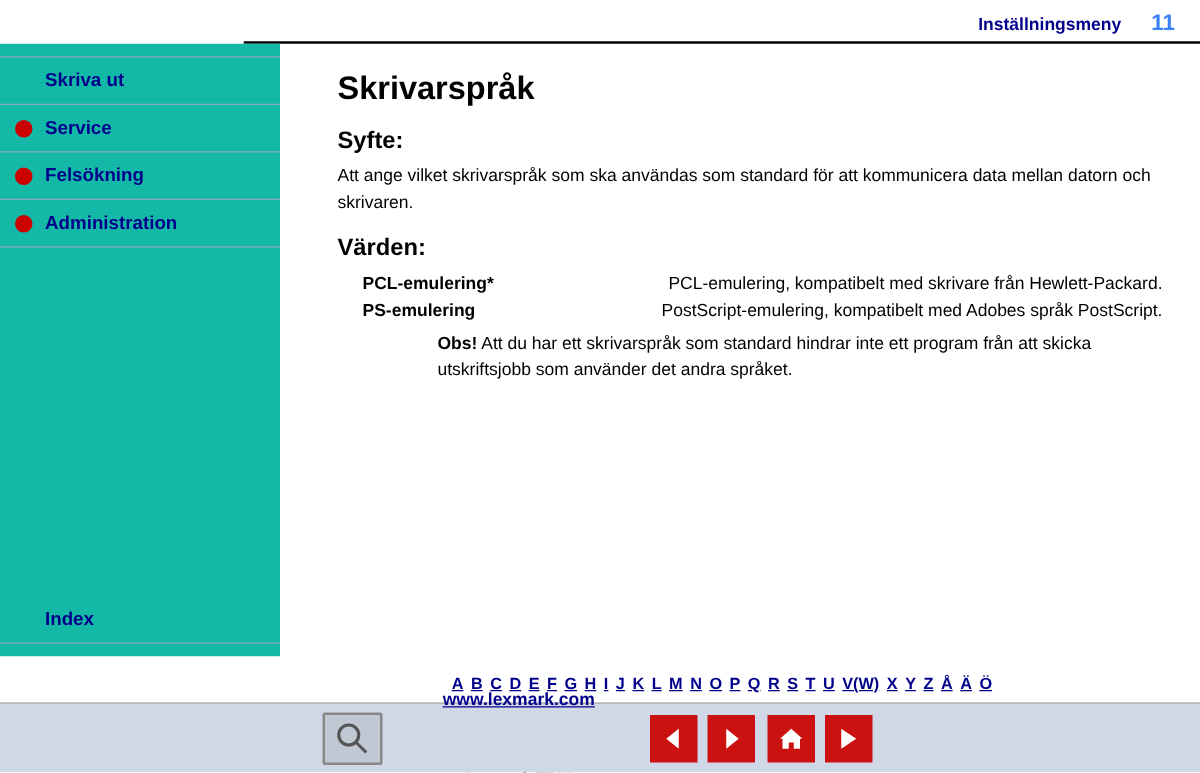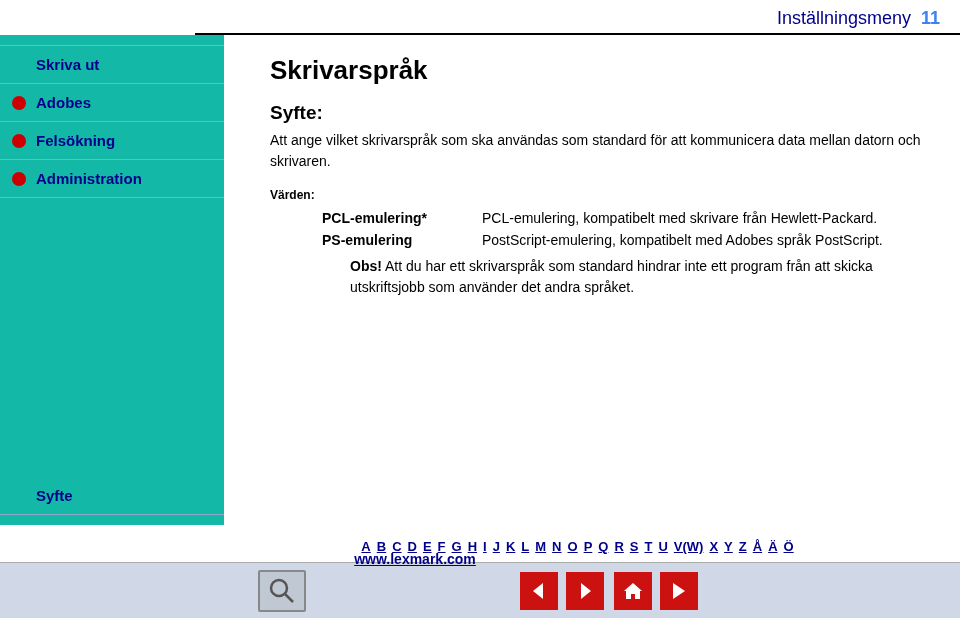--- a/index.html
+++ b/index.html
@@ -78,42 +78,43 @@
     }
 
     .section-body {
       font-size: 14px;
       color: #000;
       line-height: 1.5;
       margin-bottom: 16px;
     }
 
     .values-label {
-      font-size: 12px;
+      font-size: 19px;
       font-weight: bold;
       color: #000;
       margin-bottom: 8px;
     }
 
     .values-table {
-      margin-left: 52px;
+      margin-left: 20px;
       font-size: 14px;
       color: #000;
     }
     .values-row {
       display: flex;
       margin-bottom: 6px;
     }
     .values-key {
       font-weight: bold;
       width: 160px;
       flex-shrink: 0;
     }
     .values-val {
       flex: 1;
+      text-align: right;
     }
 
     .obs-box {
       margin-left: 80px;
       font-size: 14px;
       color: #000;
       line-height: 1.5;
       margin-top: 8px;
     }
     .obs-label {
@@ -202,47 +203,47 @@
       display: flex;
       align-items: center;
       justify-content: center;
       margin-right: 8px;
     }
   </style>
 </head>
 <body>
 
 <div style="display:flex; margin-left:195px; align-items:center; justify-content:flex-end; padding: 8px 20px 4px 0; border-bottom: 2px solid #000;">
-  <span style="font-size:18px;font-weight:normal;color:#00008B;margin-right:10px;">Inställningsmeny</span>
+  <span style="font-size:14px;font-weight:bold;color:#00008B;margin-right:24px;">Inställningsmeny</span>
   <span style="font-size:18px;font-weight:bold;color:#3b82f6;">11</span>
 </div>
 
 <div class="layout">
 
   <div class="sidebar">
     <div class="sidebar-item">
       <div class="sidebar-dot-empty"></div>
       <span>Skriva ut</span>
     </div>
     <div class="sidebar-item">
       <div class="sidebar-dot"></div>
-      <span>Adobes</span>
+      <span>Service</span>
     </div>
     <div class="sidebar-item">
       <div class="sidebar-dot"></div>
       <span>Felsökning</span>
     </div>
     <div class="sidebar-item">
       <div class="sidebar-dot"></div>
       <span>Administration</span>
     </div>
     <div style="flex:1;"></div>
     <div class="sidebar-item">
       <div class="sidebar-dot-empty"></div>
-      <span>Syfte</span>
+      <span>Index</span>
     </div>
   </div>
 
   <div class="main">
     <div class="main-title">Skrivarspråk</div>
 
     <div class="section-label">Syfte:</div>
     <div class="section-body">Att ange vilket skrivarspråk som ska användas som standard för att kommunicera data mellan datorn och skrivaren.</div>
 
     <div class="values-label">Värden:</div>

